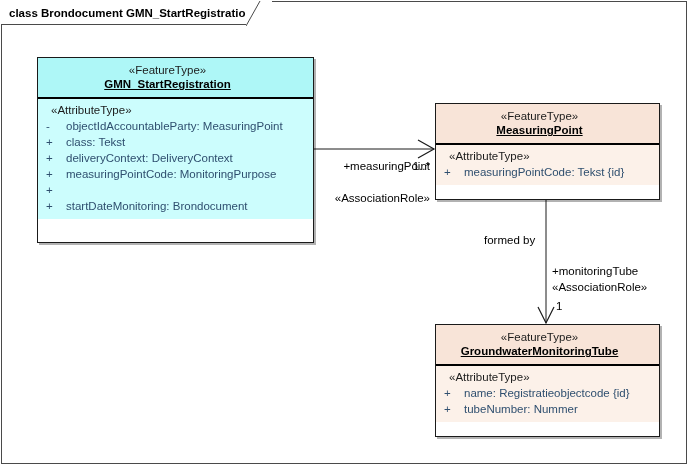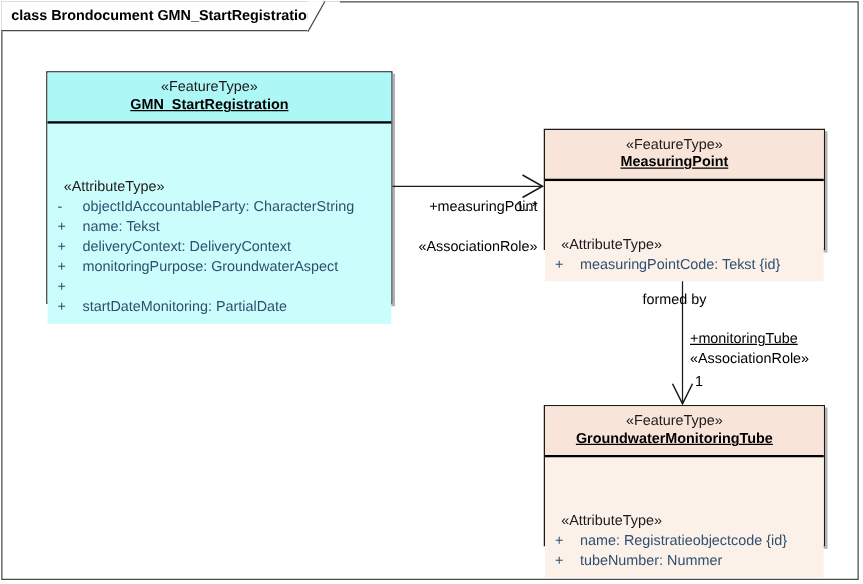--- a/index.html
+++ b/index.html
@@ -93,21 +93,20 @@
   .uml-attrs {
     box-sizing: border-box;
     padding: 5px 4px 5px 8px;
   }
   .attrs-stereo {
     font-size: 11.5px;
     color: #1b1b1b;
     padding-left: 5px;
     margin-bottom: 2px;
     white-space: nowrap;
-    margin-top: 40px;
   }
   .attr-row {
     display: flex;
     align-items: baseline;
     font-size: 11.5px;
     line-height: 16px;
     white-space: nowrap;
   }
   .attr-vis {
     width: 20px;
@@ -171,40 +170,40 @@
 
   <div class="uml-class blue" style="left:37px; top:57px; width:277px; height:186px;">
     <div class="uml-header">
       <span class="stereotype">«FeatureType»</span>
       <span class="classname">GMN_StartRegistration</span>
     </div>
     <div class="uml-attrs">
       <div class="attrs-stereo">«AttributeType»</div>
       <div class="attr-row">
         <span class="attr-vis">-</span>
-        <span class="attr-text">objectIdAccountableParty: CharacterString</span>
-      </div>
-      <div class="attr-row">
-        <span class="attr-vis">+</span>
-        <span class="attr-text">name: Tekst</span>
+        <span class="attr-text">objectIdAccountableParty: MeasuringPoint</span>
+      </div>
+      <div class="attr-row">
+        <span class="attr-vis">+</span>
+        <span class="attr-text">class: Tekst</span>
       </div>
       <div class="attr-row">
         <span class="attr-vis">+</span>
         <span class="attr-text">deliveryContext: DeliveryContext</span>
       </div>
       <div class="attr-row">
         <span class="attr-vis">+</span>
-        <span class="attr-text">monitoringPurpose: GroundwaterAspect</span>
-      </div>
-      <div class="attr-row">
-        <span class="attr-vis">+</span>
-      </div>
-      <div class="attr-row">
-        <span class="attr-vis">+</span>
-        <span class="attr-text">startDateMonitoring: PartialDate</span>
+        <span class="attr-text">measuringPointCode: MonitoringPurpose</span>
+      </div>
+      <div class="attr-row">
+        <span class="attr-vis">+</span>
+      </div>
+      <div class="attr-row">
+        <span class="attr-vis">+</span>
+        <span class="attr-text">startDateMonitoring: Brondocument</span>
       </div>
     </div>
   </div>
 
   <div class="uml-class peach" style="left:435px; top:103px; width:225px; height:97px;">
     <div class="uml-header">
       <span class="stereotype">«FeatureType»</span>
       <span class="classname">MeasuringPoint</span>
     </div>
     <div class="uml-attrs">
@@ -231,18 +230,18 @@
         <span class="attr-vis">+</span>
         <span class="attr-text">tubeNumber: Nummer</span>
       </div>
     </div>
   </div>
 
   <div class="conn-label right-align" style="left:300px; top:160px; width:130px;">1..*</div>
   <div class="conn-label right-align" style="left:300px; top:160px; width:130px;">+measuringPoint</div>
   <div class="conn-label right-align" style="left:300px; top:192px; width:130px;">«AssociationRole»</div>
 
-  <div class="conn-label" style="left:514px; top:234px;">formed by</div>
-  <div class="conn-label" style="left:552px; top:265px;text-decoration:underline;">+monitoringTube</div>
+  <div class="conn-label" style="left:484px; top:234px;">formed by</div>
+  <div class="conn-label" style="left:552px; top:265px;">+monitoringTube</div>
   <div class="conn-label" style="left:552px; top:281px;">«AssociationRole»</div>
   <div class="conn-label" style="left:556px; top:300px;">1</div>
 
 </div>
 
 </body></html>

